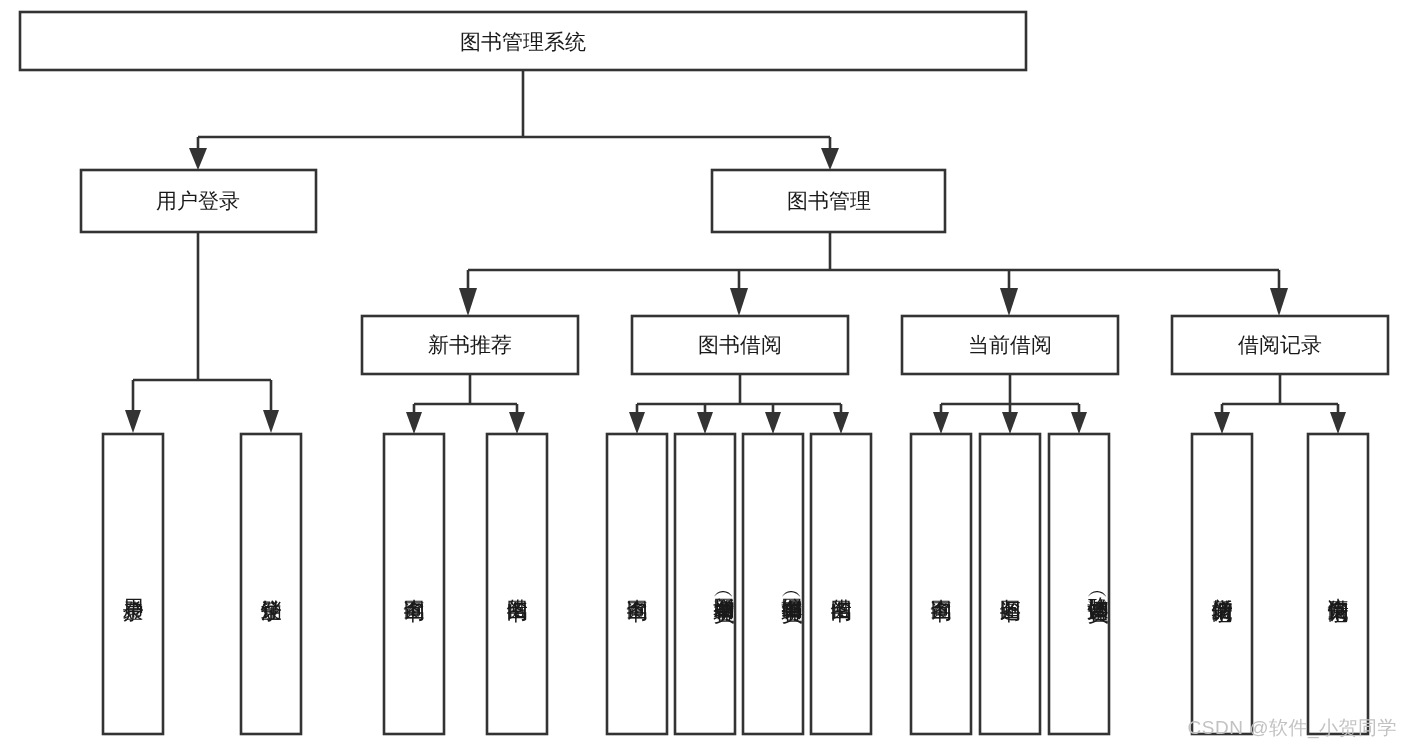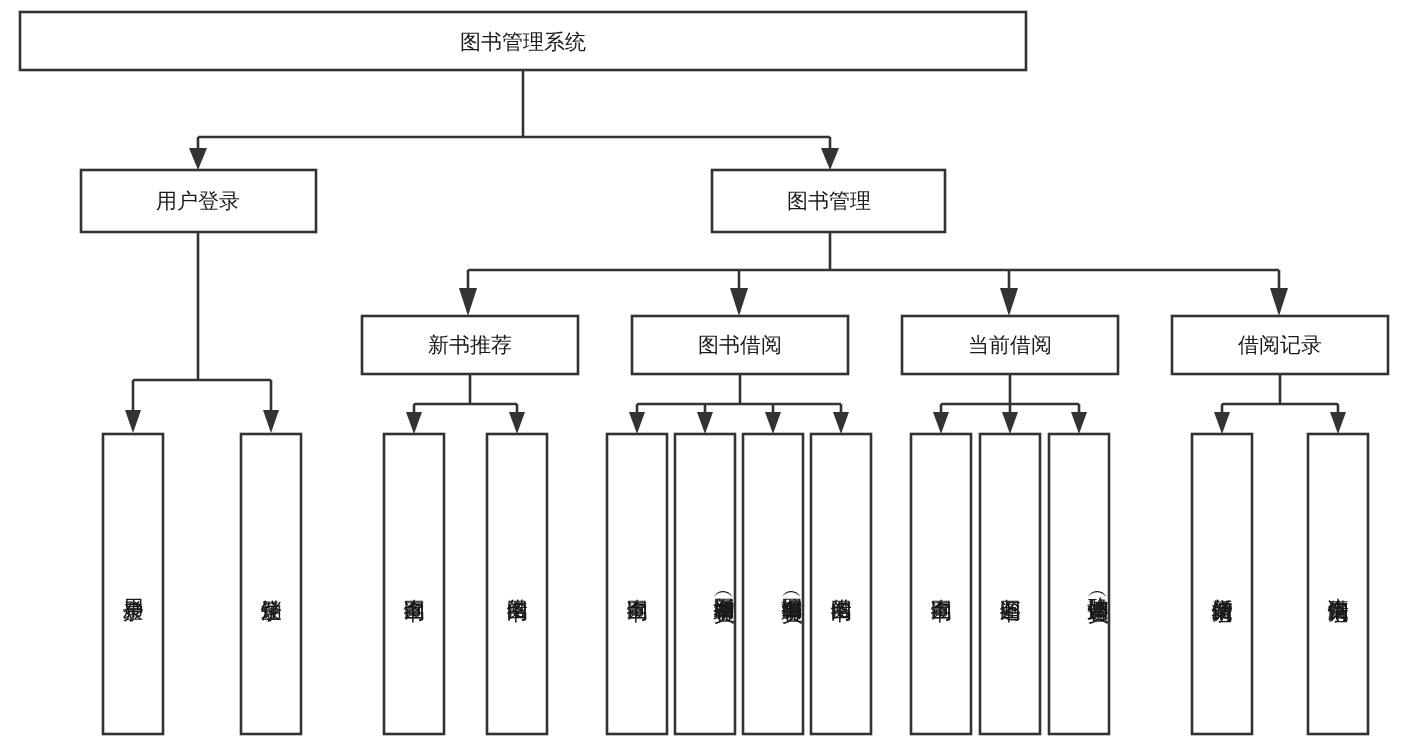--- a/index.html
+++ b/index.html
@@ -208,13 +208,14 @@
   <div class="leaf-label" style="left:743px; top:434px; width:60px; height:300px; align-items:flex-start;">编辑图书（管理员）</div>
   <div class="leaf-label" style="left:811px; top:434px; width:60px; height:300px;">借阅图书</div>
 
   <div class="leaf-label" style="left:911px; top:434px; width:60px; height:300px;">查询图书</div>
   <div class="leaf-label" style="left:980px; top:434px; width:60px; height:300px;">归还图书</div>
   <div class="leaf-label" style="left:1049px; top:434px; width:60px; height:300px; align-items:flex-start;">确认归还（管理员）</div>
 
   <div class="leaf-label" style="left:1192px; top:434px; width:60px; height:300px;">新增借阅记录</div>
   <div class="leaf-label" style="left:1308px; top:434px; width:60px; height:300px;">查询借阅记录</div>
 
+  <div class="watermark">CSDN @软件_小贺同学</div>
 </div>
 
 </body></html>

